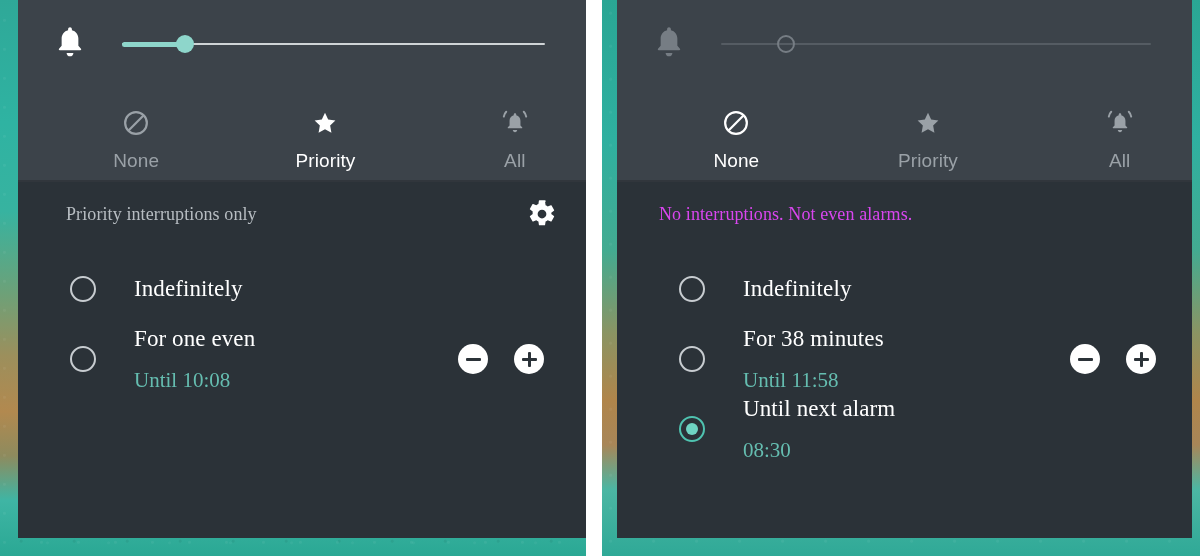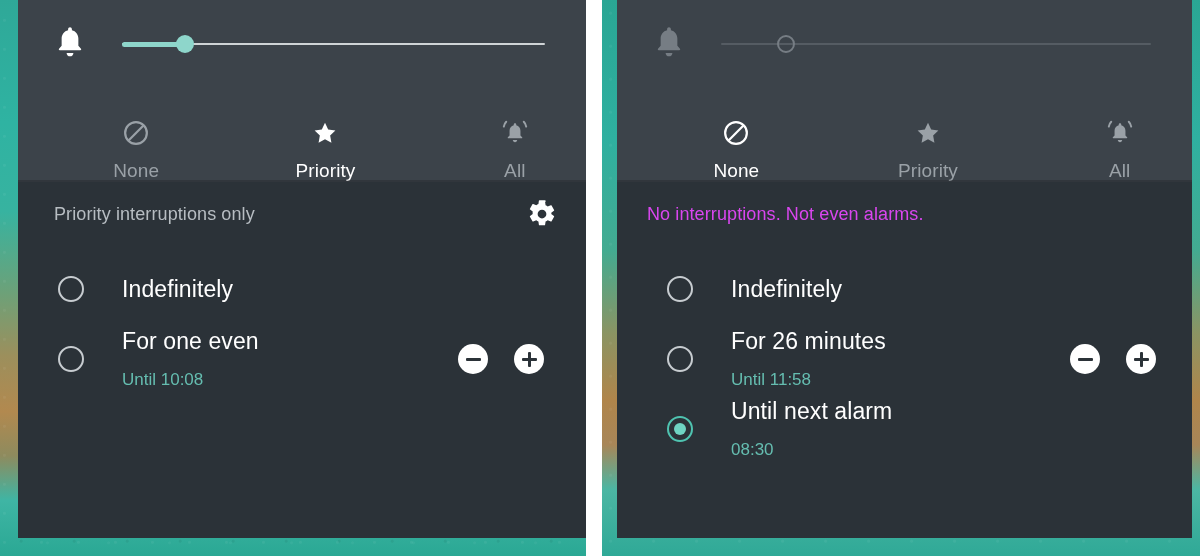--- a/index.html
+++ b/index.html
@@ -178,21 +178,21 @@
   
   .modes {
     display: flex;
     height: 94px;
   }
   .mode {
     flex: 1 1 33.333%;
     display: flex;
     flex-direction: column;
     align-items: center;
-    justify-content: flex-end;
+    justify-content: center;
     padding-top: 8px;
     box-sizing: border-box;
     margin-left: 47px;
   }
   .mode .mode-icon {
     height: 34px;
     display: flex;
     align-items: center;
     justify-content: center;
   }
@@ -202,21 +202,22 @@
     letter-spacing: .1px;
     color: #9aa1a7;
   }
   .mode.active .mode-label { color: #ffffff; }
 
   
   .zen-bottom {
     background: #2b3238;
     flex: 1 1 auto;
     position: relative;
-    padding: 0 0 0 0;
+    padding: 0 0 0 12px;
+    font-family: Liberation Serif, serif;
   }
 
   .condition-header {
     display: flex;
     align-items: center;
     justify-content: space-between;
     height: 64px;
     padding: 0 22px 0 36px;
     box-sizing: border-box;
   }
@@ -280,21 +281,21 @@
     flex-direction: column;
     justify-content: center;
   }
   .opt-title {
     font-size: 23px;
     color: #ffffff;
     letter-spacing: .1px;
     line-height: 1.15;
   }
   .opt-sub {
-    font-size: 17px;
+    font-size: 21px;
     color: #65bdb0;
     margin-top: 16px;
     line-height: 1.1;
   }
 
   .steppers {
     display: flex;
     align-items: center;
     gap: 26px;
     flex: 0 0 auto;
@@ -501,21 +502,21 @@
           <div class="opt">
             <span class="radio"></span>
             <span class="opt-text">
               <span class="opt-title">Indefinitely</span>
             </span>
           </div>
 
           <div class="opt">
             <span class="radio"></span>
             <span class="opt-text">
-              <span class="opt-title">For 26 minutes</span>
+              <span class="opt-title">For 38 minutes</span>
               <span class="opt-sub">Until 11:58</span>
             </span>
             <span class="steppers">
               <span class="step-btn minus"></span>
               <span class="step-btn plus"></span>
             </span>
           </div>
 
           <div class="opt">
             <span class="radio checked"></span>

